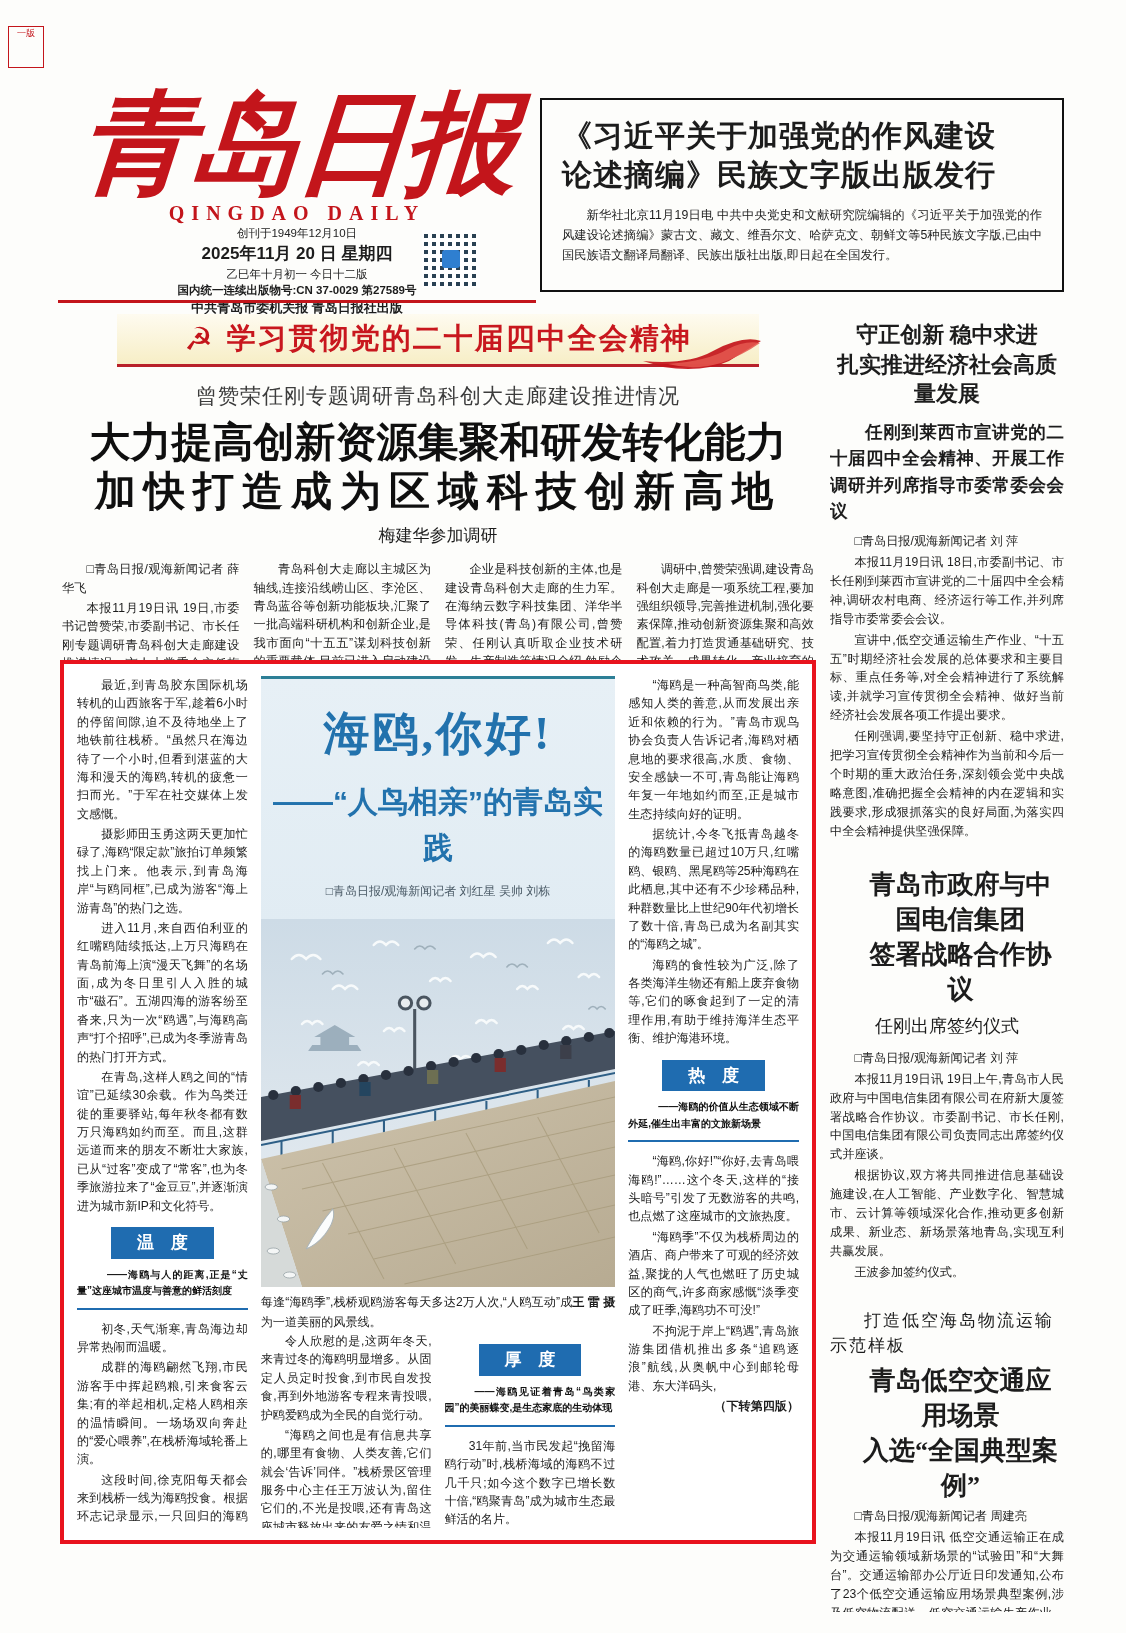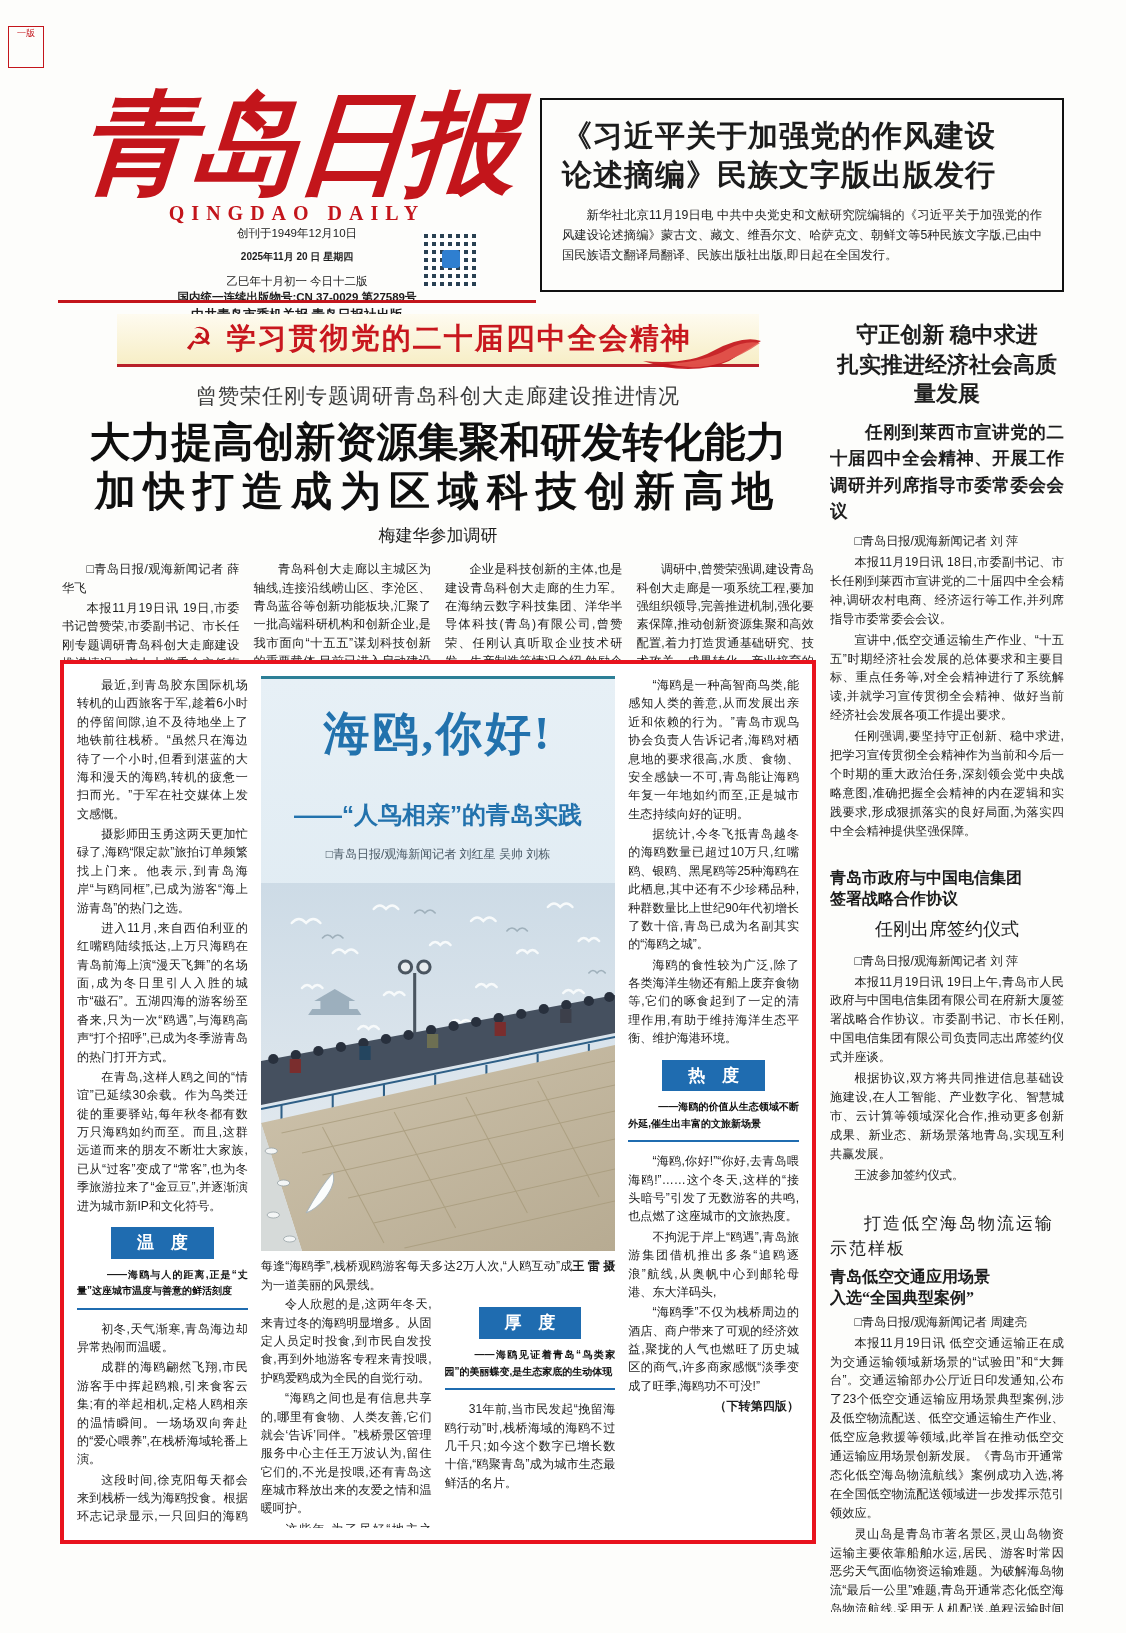--- a/index.html
+++ b/index.html
@@ -12,21 +12,21 @@
   #corner{position:absolute;left:8px;top:26px;width:36px;height:42px;border:1px solid #c3151b;
           color:#c3151b;font-size:9px;line-height:1.1;text-align:center;padding-top:2px;box-sizing:border-box;}
 
   
   #masthead{position:absolute;left:58px;top:84px;width:478px;text-align:center;}
   .m-title{font-family:"DejaVu Serif","Liberation Serif",serif;font-weight:900;font-style:italic;
            color:#c3151b;font-size:112px;line-height:1.05;letter-spacing:-4px;white-space:nowrap;
            transform:skewX(-4deg);}
   .m-eng{color:#c3151b;font-weight:bold;font-size:20px;letter-spacing:7px;margin-top:0;font-family:"Liberation Serif",serif;}
   .m-small{font-size:11.5px;line-height:1.45;color:#222;}
-  .m-date{font-size:10px;font-weight:bold;margin:9px 0;}
+  .m-date{font-size:17px;font-weight:bold;margin:1px 0;}
   .m-issue{font-size:11.5px;font-weight:bold;}
   .m-org{font-size:13px;font-weight:bold;margin-top:1px;}
   #qr{position:absolute;right:58px;top:148px;width:54px;height:54px;
       background:
         repeating-linear-gradient(0deg,#16232e 0 4px,#fff 4px 8px),
         repeating-linear-gradient(90deg,#16232e 0 4px,#fff 4px 8px);
       background-blend-mode:screen;outline:2px solid #fff;}
   #qr:after{content:"";position:absolute;left:18px;top:18px;width:18px;height:18px;background:#2f7fd0;border-radius:3px;}
   #m-rule{position:absolute;left:58px;top:300px;width:478px;height:3px;background:#c3151b;}
 
@@ -51,38 +51,38 @@
   .lead-cols{margin-top:13px;display:grid;grid-template-columns:repeat(4,1fr);gap:14px;height:152px;
              overflow:hidden;font-size:12.2px;line-height:1.5;}
 
   
   #sidebar{position:absolute;left:830px;top:320px;width:234px;height:1292px;overflow:hidden;
            font-size:12.2px;line-height:1.55;}
   .sb-h{font-weight:900;text-align:center;line-height:1.35;font-size:22px;}
   .sb-sub{font-size:17.5px;line-height:1.5;margin:10px 0 8px;font-weight:600;text-align:justify;text-indent:2em;}
   .sb-byline{text-indent:2em;margin:4px 0 2px;}
   .sb-art{margin-bottom:26px;}
-  .sb-h2{font-weight:900;line-height:1.35;font-size:16px;}
+  .sb-h2{font-weight:900;text-align:center;line-height:1.35;font-size:26px;margin-left:27px;}
   .sb-deck{text-align:center;font-size:18px;margin:6px 0 8px;}
   .sb-kicker{font-size:17px;line-height:1.5;letter-spacing:2px;text-indent:2em;margin-bottom:4px;}
 
   
   #feature{position:absolute;left:60px;top:660px;width:756px;height:884px;border:4px solid #e8131d;
            box-sizing:border-box;padding:12px 13px;background:#fff;}
   .f-grid{display:grid;grid-template-columns:repeat(4,1fr);grid-template-rows:auto 1fr;column-gap:13px;
           height:100%;overflow:hidden;font-size:12.1px;line-height:1.52;}
   .f-c1{grid-column:1;grid-row:1 / span 2;overflow:hidden;}
   .f-center{grid-column:2 / span 2;grid-row:1;}
   .f-c2{grid-column:2;grid-row:2;overflow:hidden;}
   .f-c3{grid-column:3;grid-row:2;overflow:hidden;}
   .f-c4{grid-column:4;grid-row:1 / span 2;overflow:hidden;}
   .f-titlewrap{background:linear-gradient(180deg,#e7f0f6,#d8e6ef);border-top:3px solid #2d7f96;
                text-align:center;padding-top:20px;}
   .f-title{color:#2272ad;font-size:46px;font-weight:900;letter-spacing:3px;}
-  .f-subtitle{color:#2272ad;font-size:24px;font-weight:800;margin-top:28px;}
+  .f-subtitle{color:#2272ad;font-size:30px;font-weight:800;margin-top:10px;}
   .f-byline{color:#4a5a66;font-size:12px;margin-top:12px;padding-bottom:19px;}
   .f-photo{display:block;width:100%;height:368px;}
   .f-caption{font-size:12.1px;line-height:1.6;margin-top:6px;text-align:justify;}
   .f-caption .cap{ text-indent:2em;display:inline;}
   .f-credit{float:right;font-weight:bold;}
   .sec{margin:12px auto 8px;width:max-content;background:#1f6cb0;color:#fff;font-weight:bold;
        font-size:17px;letter-spacing:6px;padding:3px 20px 3px 26px;}
   .sec-note{font-size:10px;font-weight:700;line-height:1.65;text-align:justify;text-indent:3em;color:#111;}
   .sec-rule{height:2px;background:#1f6cb0;margin:8px 0 10px;}
   .turn{text-align:right;font-weight:bold;}
@@ -356,22 +356,22 @@
         <div>
             <p>“海鸥是一种高智商鸟类,能感知人类的善意,从而发展出亲近和依赖的行为。”青岛市观鸟协会负责人告诉记者,海鸥对栖息地的要求很高,水质、食物、安全感缺一不可,青岛能让海鸥年复一年地如约而至,正是城市生态持续向好的证明。</p>
             <p>据统计,今冬飞抵青岛越冬的海鸥数量已超过10万只,红嘴鸥、银鸥、黑尾鸥等25种海鸥在此栖息,其中还有不少珍稀品种,种群数量比上世纪90年代初增长了数十倍,青岛已成为名副其实的“海鸥之城”。</p>
             <p>海鸥的食性较为广泛,除了各类海洋生物还有船上废弃食物等,它们的啄食起到了一定的清理作用,有助于维持海洋生态平衡、维护海港环境。</p>
           </div>
         <div class="sec">热 度</div>
         <div class="sec-note">——海鸥的价值从生态领域不断外延,催生出丰富的文旅新场景</div>
         <div class="sec-rule"></div>
         <div>
             <p>“海鸥,你好!”“你好,去青岛喂海鸥!”……这个冬天,这样的“接头暗号”引发了无数游客的共鸣,也点燃了这座城市的文旅热度。</p>
+            <p>“海鸥季”不仅为栈桥周边的酒店、商户带来了可观的经济效益,聚拢的人气也燃旺了历史城区的商气,许多商家感慨“淡季变成了旺季,海鸥功不可没!”</p>
             <p>不拘泥于岸上“鸥遇”,青岛旅游集团借机推出多条“追鸥逐浪”航线,从奥帆中心到邮轮母港、东大洋码头,</p>
-            <p>“海鸥季”不仅为栈桥周边的酒店、商户带来了可观的经济效益,聚拢的人气也燃旺了历史城区的商气,许多商家感慨“淡季变成了旺季,海鸥功不可没!”</p>
           </div>
         <div class="turn">（下转第四版）</div>
       </div>
 
     </div>
   </div>
 
 </div>
 
 </body></html>

